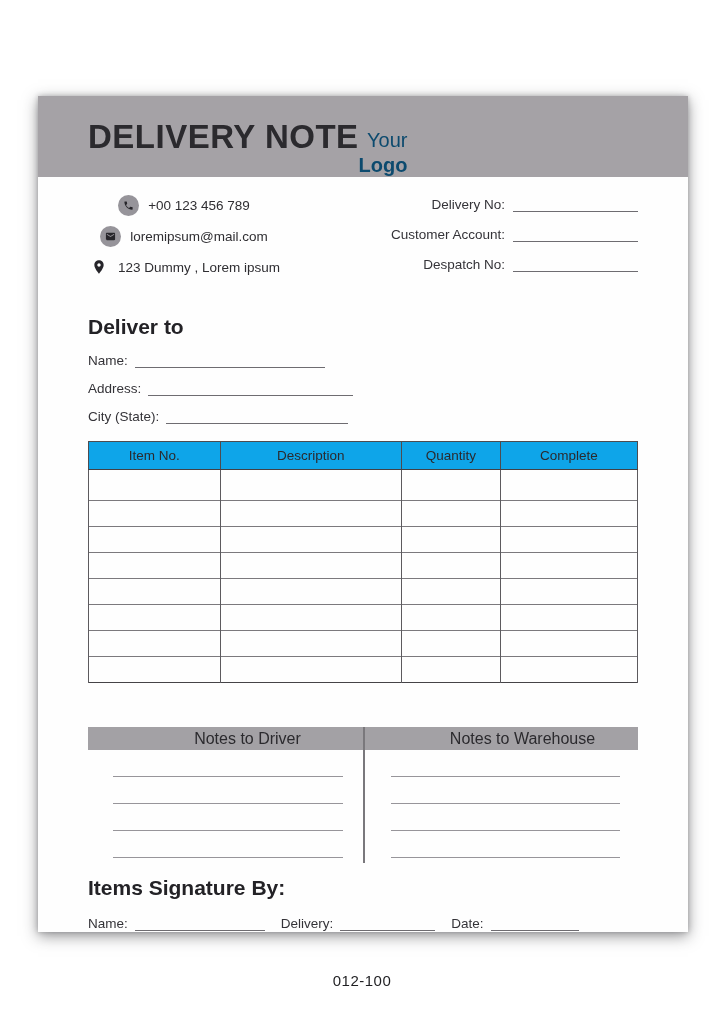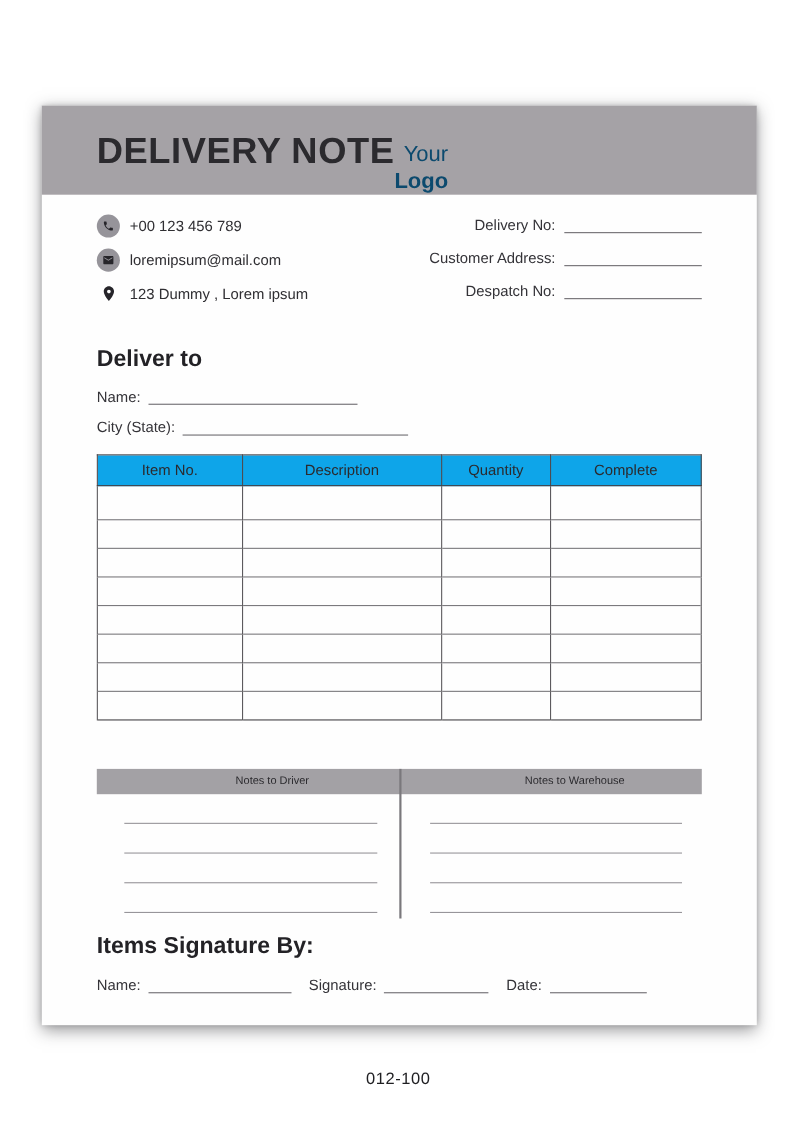--- a/index.html
+++ b/index.html
@@ -15,21 +15,21 @@
   .band{
     height:81px;background:#a5a2a6;display:flex;align-items:center;
     padding:0 52px 0 50px;box-sizing:border-box;
   }
   .band-title{font-size:33px;font-weight:700;letter-spacing:.5px;color:#2b2a2e;}
   .logo{ text-align:right;line-height:1.25;font-size:20px;color:#0c4a6e;margin-top:32px;}
   .logo .l2{font-weight:700;}
   
   .content{padding:0 50px;box-sizing:border-box;}
   .info-row{margin-top:18px;display:flex;justify-content:space-between;}
-  .contact-item{display:flex;align-items:center;margin-bottom:10px;font-size:13.5px;color:#2f2e32;}
+  .contact-item{display:flex;align-items:center;margin-bottom:10px;font-size:13.5px;color:#2f2e32;justify-content:center;}
   .icon-circle{
     width:21px;height:21px;border-radius:50%;background:#96949a;flex:0 0 21px;
     display:flex;align-items:center;justify-content:center;margin-right:9px;
   }
   .icon-circle svg{width:11px;height:11px;fill:#26252a;}
   .pin-wrap{width:21px;flex:0 0 21px;margin-right:9px;display:flex;justify-content:center;}
   .pin-wrap svg{width:16px;height:20px;fill:#26252a;}
   .ref-fields{width:265px;padding-top:2px;}
   .ref-row{display:flex;align-items:flex-end;margin-bottom:15px;}
   .ref-row .lbl{flex:1;text-align:right;font-size:13.5px;color:#343338;margin-right:8px;}
@@ -52,21 +52,21 @@
   }
   .items-table th:nth-child(1){width:24%;}
   .items-table th:nth-child(2){width:33%;}
   .items-table th:nth-child(3){width:18%;}
   .items-table th:nth-child(4){width:25%;}
   .items-table td{border-left:1px solid #5c5a5e;border-right:1px solid #5c5a5e;border-top:1px solid #7b797d;height:23px;}
   .items-table tbody tr:first-child td{border-top:none;height:28px;}
   
   .notes{margin-top:44px;position:relative;}
   .notes-headers{display:flex;background:#a3a1a5;height:23px;}
-  .notes-headers .nh{flex:1;text-align:center;font-size:10px;line-height:23px;color:#2b2a2e;margin-left:44px;}
+  .notes-headers .nh{flex:1;text-align:center;font-size:16px;line-height:23px;color:#2b2a2e;margin-left:44px;}
   .notes-divider{position:absolute;left:50%;top:0;width:2px;height:136px;background:#7a787c;}
   .notes-body{display:flex;}
   .note-col{flex:1;box-sizing:border-box;}
   .note-col.left{padding:0 18px 0 25px;}
   .note-col.right{padding:0 18px 0 30px;}
   .note-line{height:26px;border-bottom:1px solid #97959a;}
   
   .received-heading{margin-top:18px;}
   .received-fields{margin-top:16px;display:flex;align-items:flex-end;}
   .rfield{display:flex;align-items:flex-end;font-size:13.5px;color:#343338;margin-right:16px;}
@@ -122,35 +122,39 @@
           <span>123 Dummy , Lorem ipsum</span>
         </div>
       </div>
 
       <div class="ref-fields">
         <div class="ref-row">
           <span class="lbl">Delivery No:</span>
           <div class="u-line"></div>
         </div>
         <div class="ref-row">
-          <span class="lbl">Customer Address:</span>
+          <span class="lbl">Customer Account:</span>
           <div class="u-line"></div>
         </div>
         <div class="ref-row">
           <span class="lbl">Despatch No:</span>
           <div class="u-line"></div>
         </div>
       </div>
     </div>
 
     <div class="sec-heading deliver-heading">Deliver to</div>
 
     <div class="deliver-fields">
       <div class="dfield">
         <span class="lbl">Name:</span>
+        <div class="u-line"></div>
+      </div>
+      <div class="dfield">
+        <span class="lbl">Address:</span>
         <div class="u-line"></div>
       </div>
       <div class="dfield">
         <span class="lbl">City (State):</span>
         <div class="u-line"></div>
       </div>
     </div>
 
     <table class="items-table">
       <thead>
@@ -236,21 +240,21 @@
     </div>
 
     <div class="sec-heading received-heading">Items Signature By:</div>
 
     <div class="received-fields">
       <div class="rfield">
         <span class="lbl">Name:</span>
         <div class="u-line"></div>
       </div>
       <div class="rfield">
-        <span class="lbl">Signature:</span>
+        <span class="lbl">Delivery:</span>
         <div class="u-line"></div>
       </div>
       <div class="rfield">
         <span class="lbl">Date:</span>
         <div class="u-line"></div>
       </div>
     </div>
 
   </div>
 </div>

